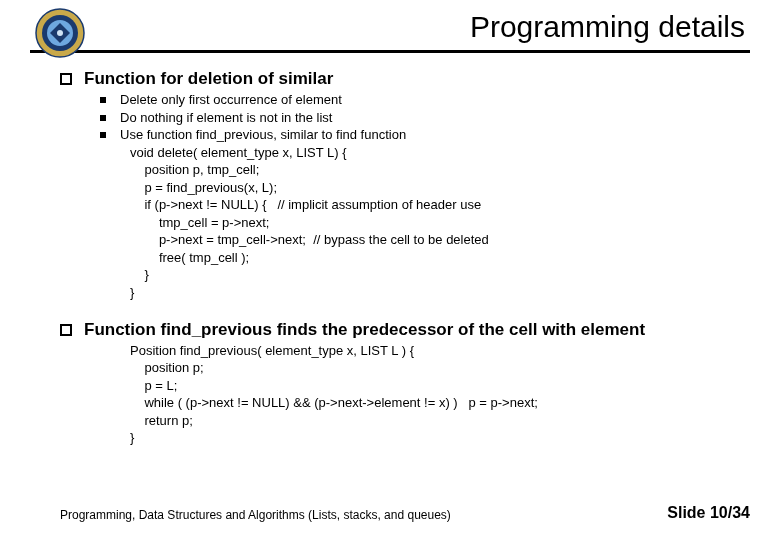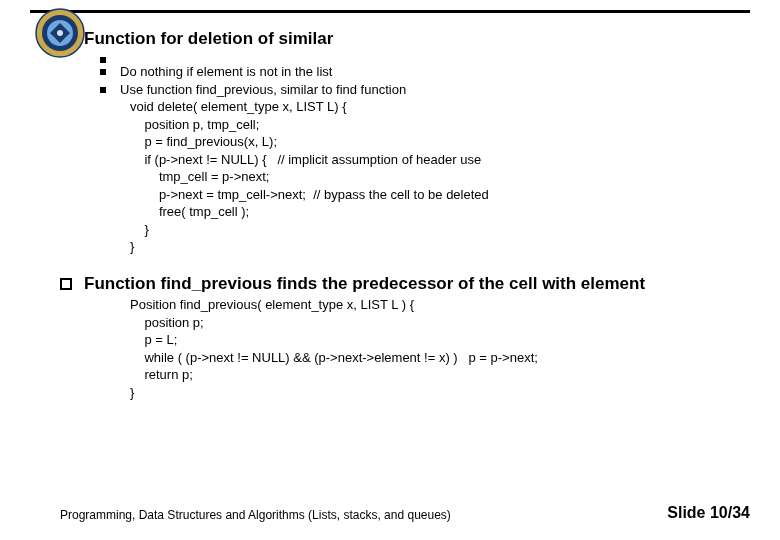--- a/index.html
+++ b/index.html
@@ -102,30 +102,32 @@
 <div class="slide">
 
   <svg class="logo" viewBox="0 0 100 100">
     <circle cx="50" cy="50" r="48" fill="#c9a94a" stroke="#1a3a6e" stroke-width="3"></circle>
     <circle cx="50" cy="50" r="36" fill="#1a3a6e"></circle>
     <circle cx="50" cy="50" r="26" fill="#6ea8e0"></circle>
     <path d="M50 30 L70 50 L50 70 L30 50 Z" fill="#1a3a6e"></path>
     <circle cx="50" cy="50" r="6" fill="#cfe3f5"></circle>
   </svg>
 
+  <h1 class="title">Programming details</h1>
   <hr class="rule">
 
   <div class="section">
     <div class="section-row">
       <span class="bullet-top"></span>
       <span class="section-heading">Function for deletion of similar</span>
     </div>
     <div class="subcontent">
       <div class="subbullet-row">
         <span class="bullet-sub"></span>
+        <span>Delete only first  occurrence of element</span>
       </div>
       <div class="subbullet-row">
         <span class="bullet-sub"></span>
         <span>Do nothing if element is not in the list</span>
       </div>
       <div class="subbullet-row">
         <span class="bullet-sub"></span>
         <span>Use function find_previous, similar to find function</span>
       </div>
       <div class="codeblock">void delete( element_type x, LIST L) {

